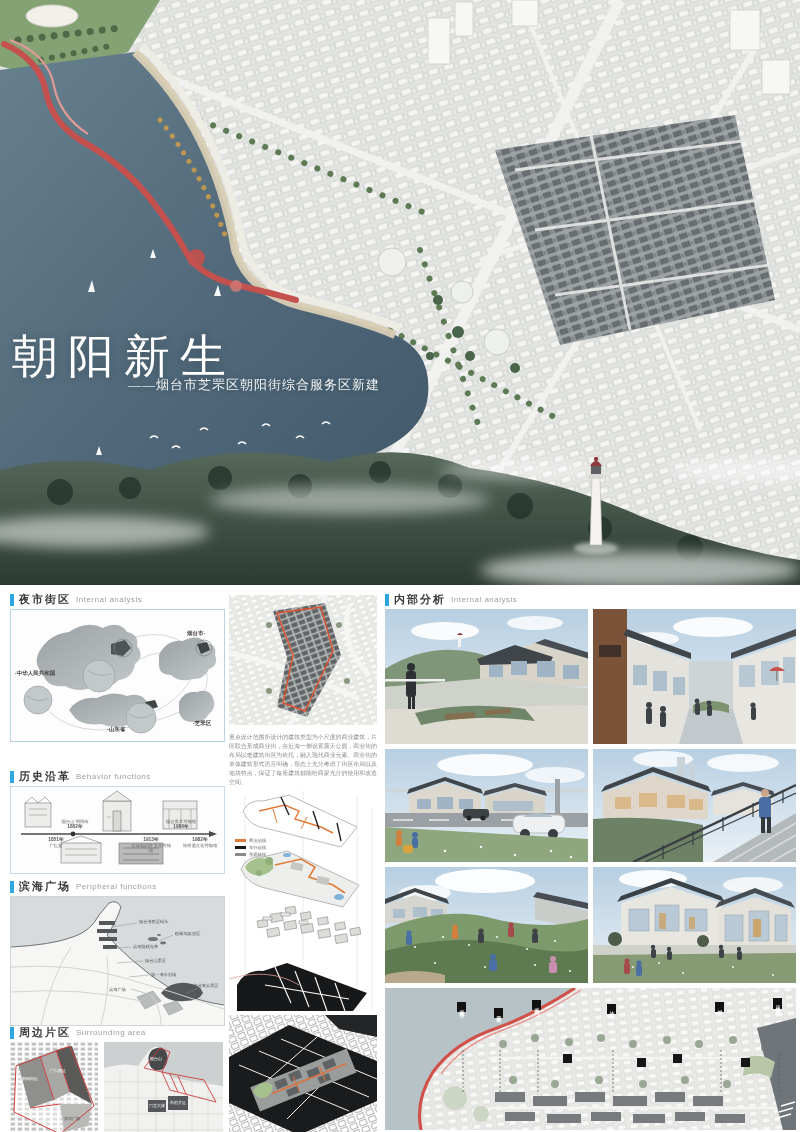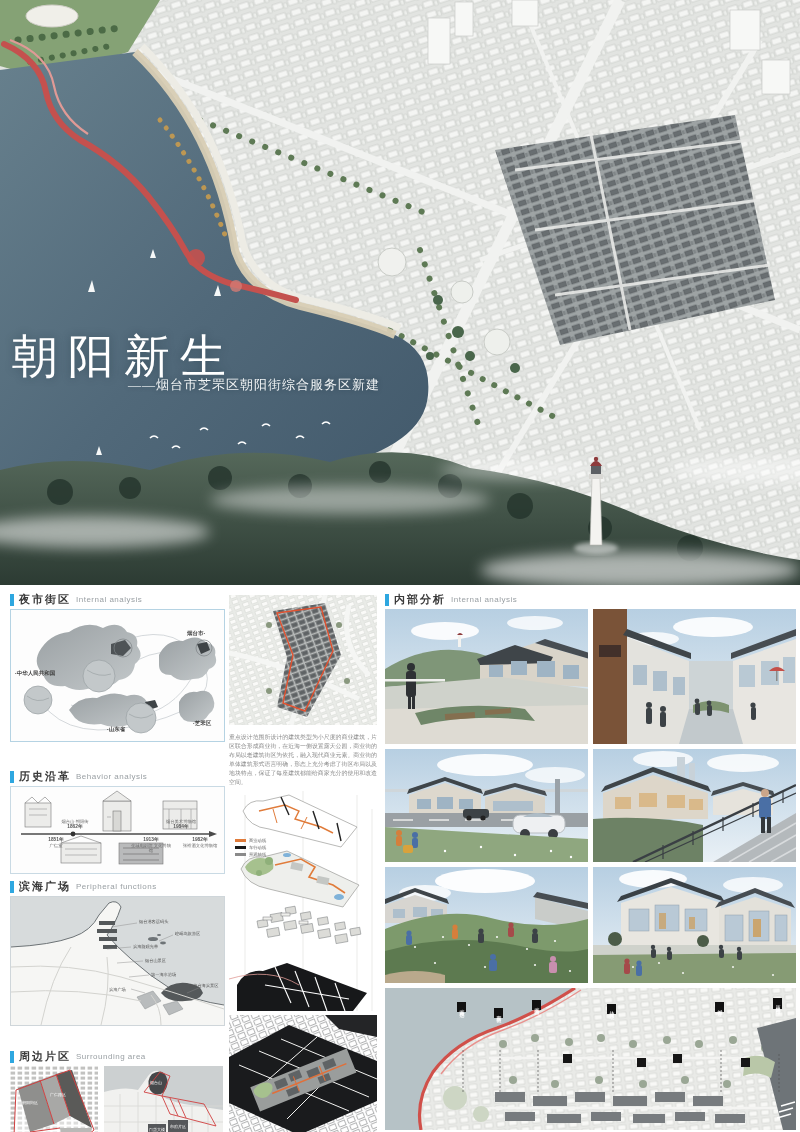--- a/index.html
+++ b/index.html
@@ -250,21 +250,21 @@
         </svg>
         <div class="tiny-label b" style="left:4px;top:60px;">·中华人民共和国</div>
         <div class="tiny-label b" style="left:176px;top:20px;">烟台市·</div>
         <div class="tiny-label b" style="left:96px;top:116px;">·山东省</div>
         <div class="tiny-label b" style="left:182px;top:110px;">·芝罘区</div>
       </div>
 
       <div class="sec-h" style="margin-top:28px;">
         <span class="bar"></span>
         <span class="zh">历史沿革</span>
-        <span class="en">Behavior analysis</span>
+        <span class="en">Behavior functions</span>
       </div>
       <div class="mapbox" style="width:213px;height:86px;border-color:#c9dae4;">
         <svg width="213" height="86" viewBox="0 0 213 86">
           <line x1="10" y1="47" x2="200" y2="47" stroke="#4a4a4a" stroke-width="1.6"></line>
           <polygon points="206,47 198,44 198,50" fill="#4a4a4a"></polygon>
           <circle cx="62" cy="47" r="2.4" fill="#333"></circle>
           <g fill="#ececea" stroke="#787878" stroke-width=".6">
 
             <g>
                 <rect x="14" y="16" width="26" height="24"></rect>
@@ -375,21 +375,21 @@
         </svg>
         <div class="tiny-label micro" style="left:128px;top:22px;">烟台港客运码头</div>
         <div class="tiny-label micro" style="left:164px;top:34px;">崆峒岛旅游区</div>
         <div class="tiny-label micro" style="left:122px;top:47px;">滨海路观光带</div>
         <div class="tiny-label micro" style="left:134px;top:61px;">烟台山景区</div>
         <div class="tiny-label micro" style="left:140px;top:75px;">第一海水浴场</div>
         <div class="tiny-label micro" style="left:98px;top:90px;">滨海广场</div>
         <div class="tiny-label micro" style="left:178px;top:86px;">东炮台海滨景区</div>
       </div>
 
-      <div class="sec-h" style="margin-top:24px;">
+      <div class="sec-h" style="margin-top:0;">
         <span class="bar"></span>
         <span class="zh">周边片区</span>
         <span class="en">Surrounding area</span>
       </div>
       <div style="display:flex;gap:6px;">
         <div class="mapbox" style="width:88px;height:100px;border:none;">
           <svg width="88" height="100" viewBox="0 0 88 100">
             <defs>
               <pattern id="fgP" width="7" height="5" patternUnits="userSpaceOnUse">
                 <rect width="7" height="5" fill="#ffffff"></rect>

